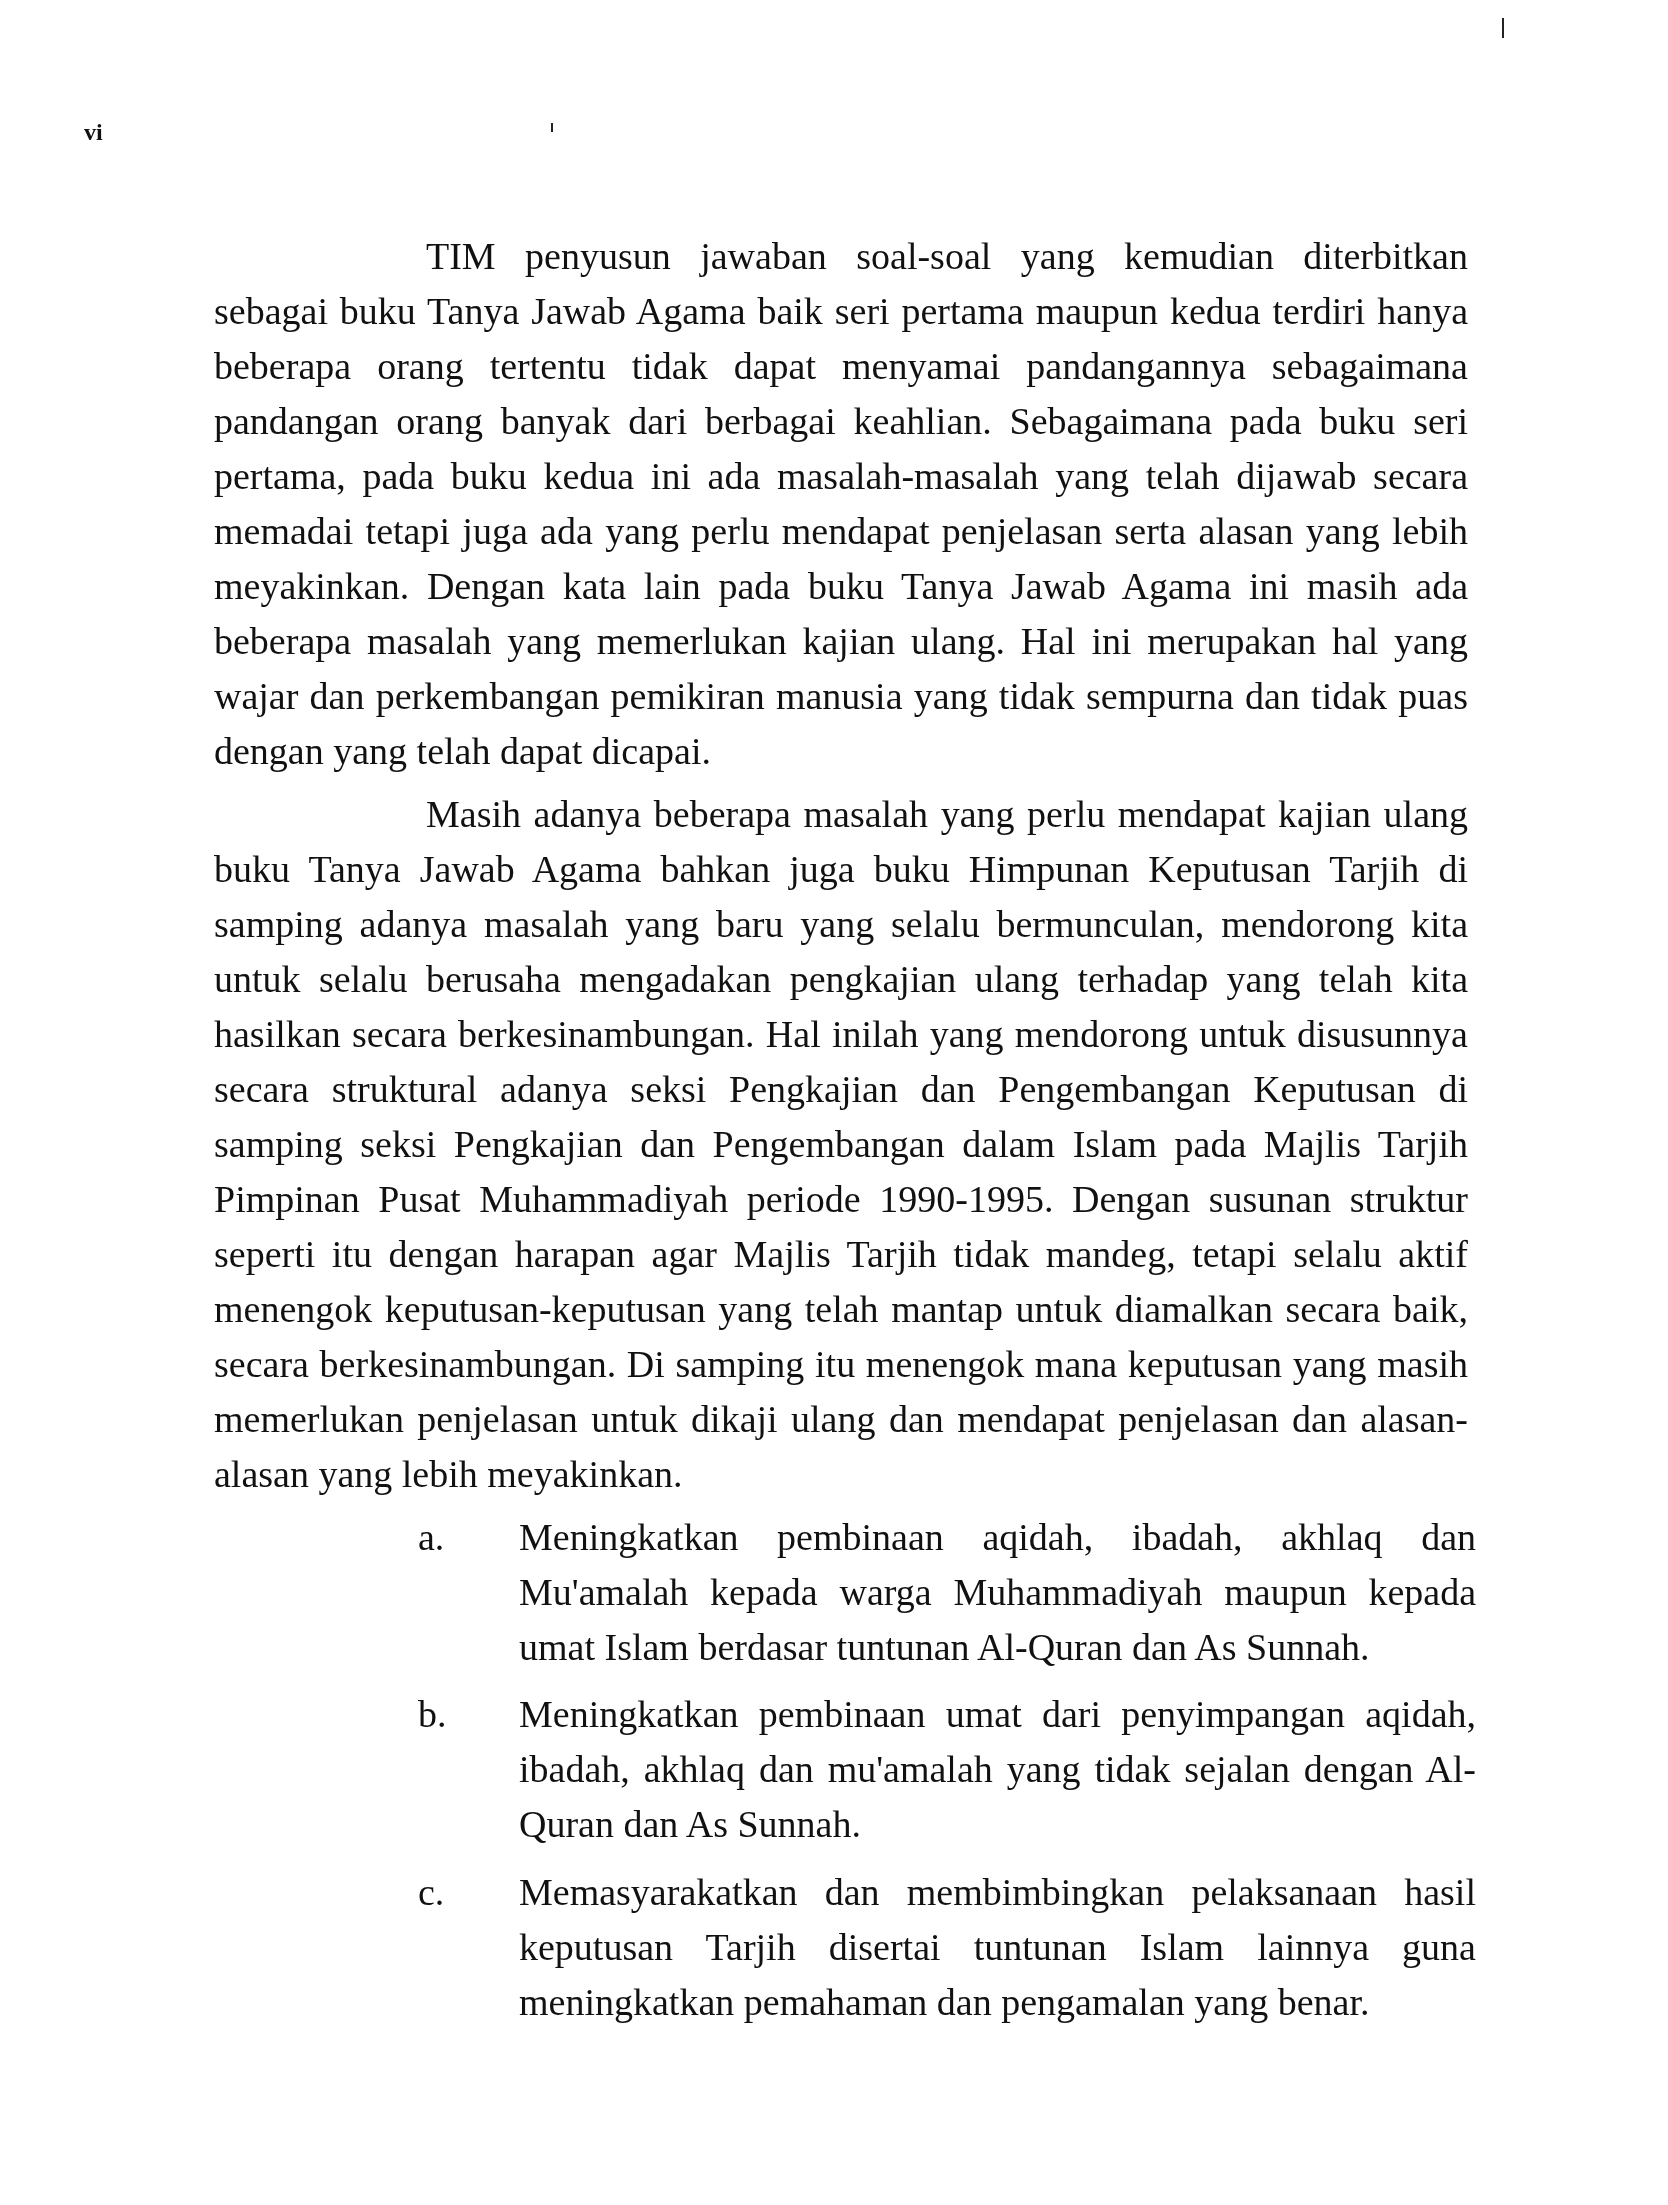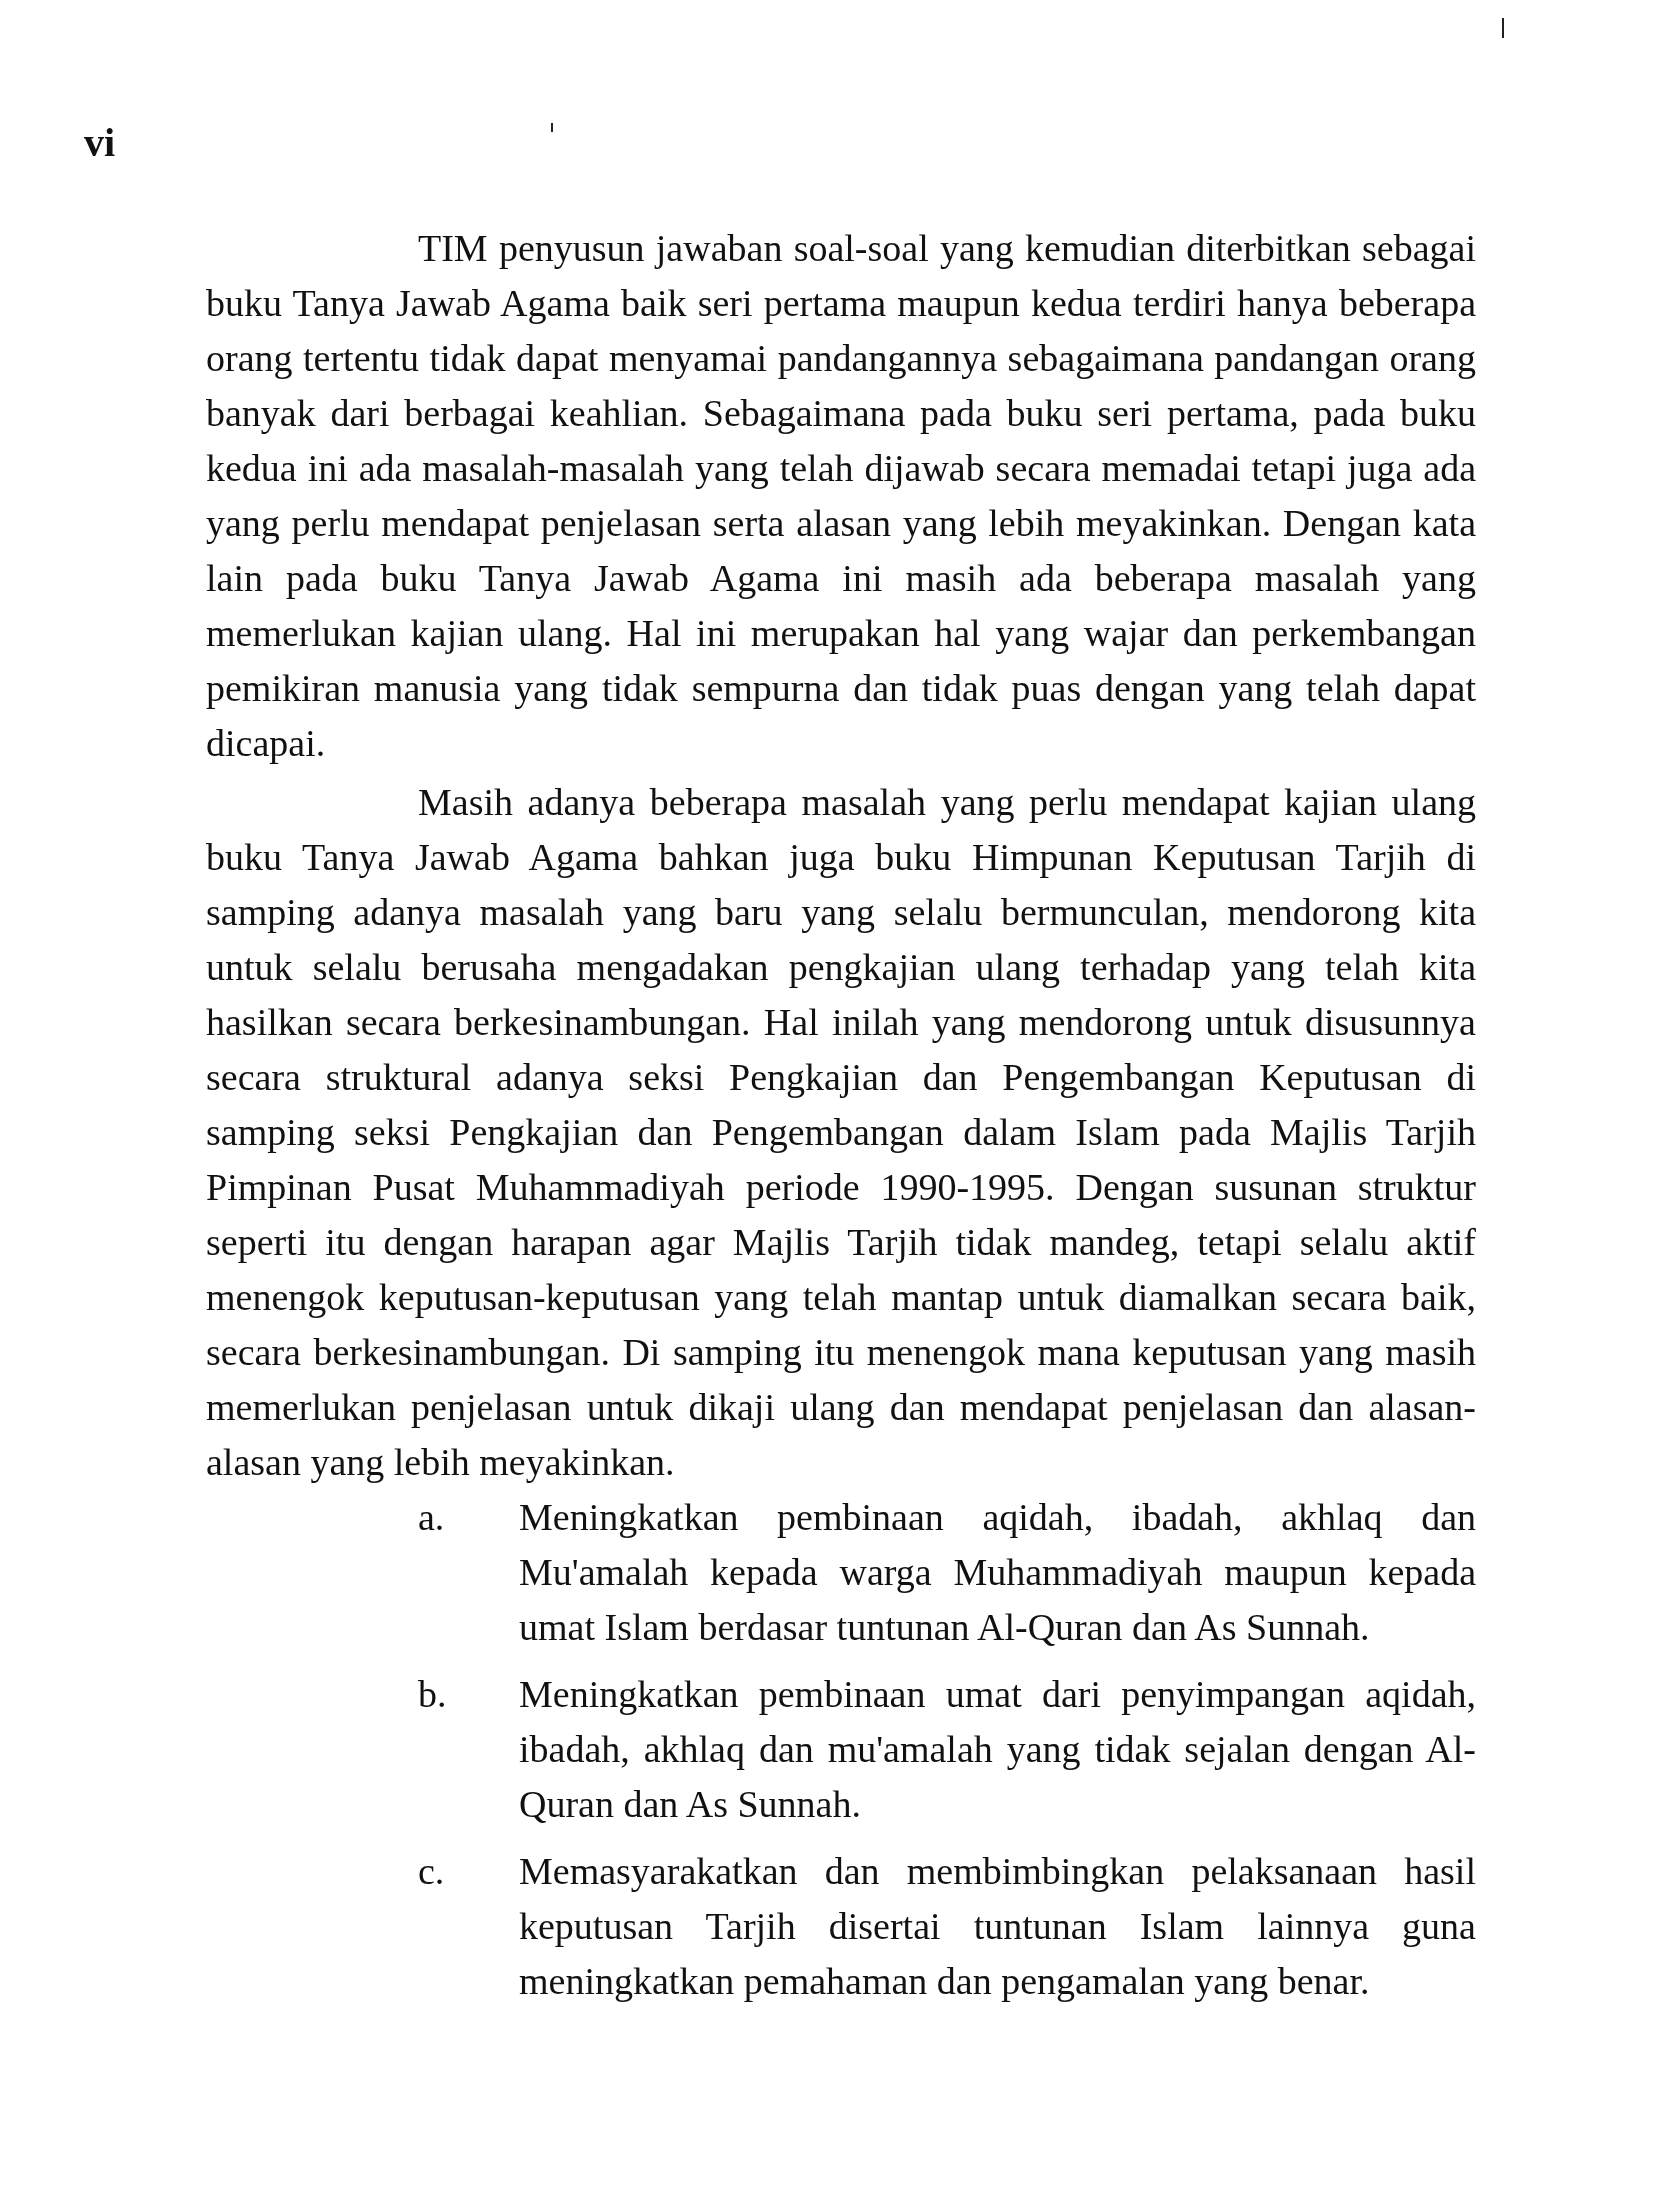--- a/index.html
+++ b/index.html
@@ -3,28 +3,28 @@
 <meta charset="utf-8">
 <style>
   html, body { margin: 0; padding: 0; background: #ffffff; }
   body {
     width: 1669px; height: 2477px; position: relative; overflow: hidden;
     font-family: "Liberation Serif", "DejaVu Serif", serif;
     color: #111111;
   }
   .page-num {
     position: absolute; left: 84px; top: 119px;
-    font-size: 40px; font-weight: bold;
+    font-size: 24px; font-weight: bold;
   }
   .mark { position: absolute; background: #222; }
   .body-text {
     position: absolute; left: 206px; top: 221px; width: 1270px;
     font-size: 38px; line-height: 55px; text-align: justify;
   }
-  .body-text p { margin: 0; text-indent: 212px; }
+  .body-text p { margin: 8px; text-indent: 212px; }
   .body-text p + p { margin-top: 3.5px; }
   .list { margin: 0; padding: 0; list-style: none; }
   .list li { position: relative; padding-left: 313px; text-align: justify; margin-bottom: 12.3px; }
   .list .marker { position: absolute; left: 212px; top: 0; }
 </style>
 </head>
 <body>
 
 <div class="mark" style="left:1502px;top:17.6px;width:2.2px;height:20px;"></div>
 <div class="mark" style="left:551px;top:123px;width:1.8px;height:8.8px;"></div>

